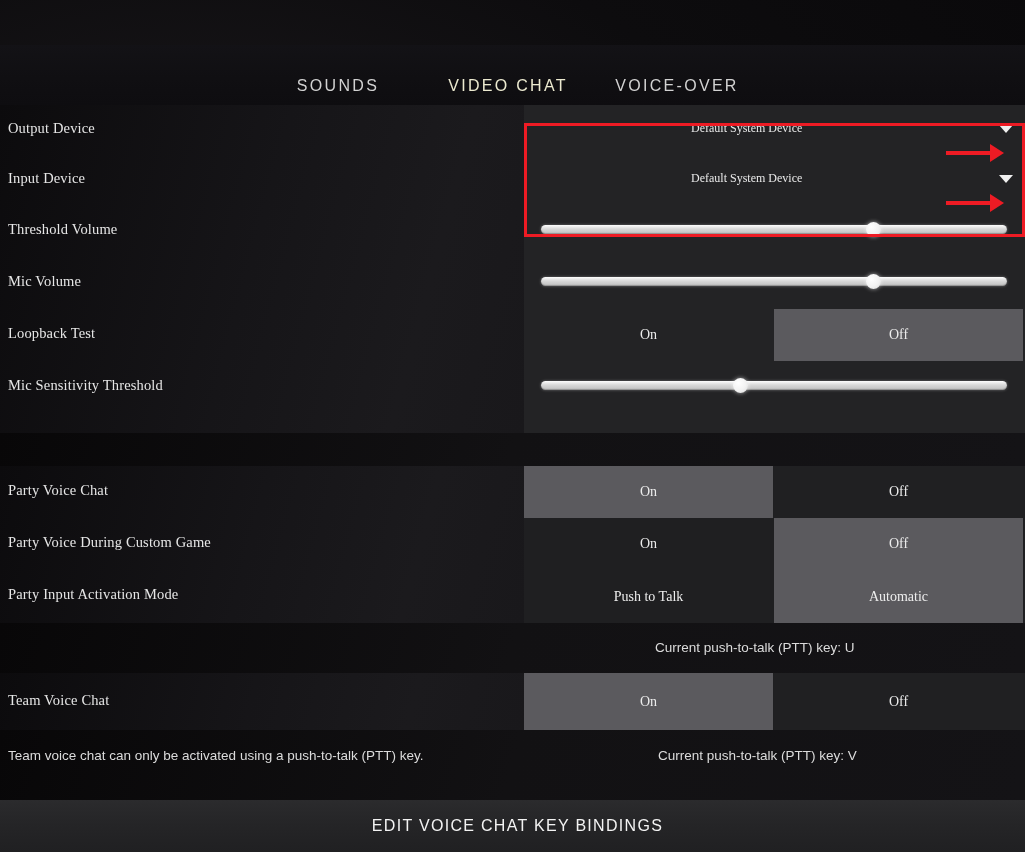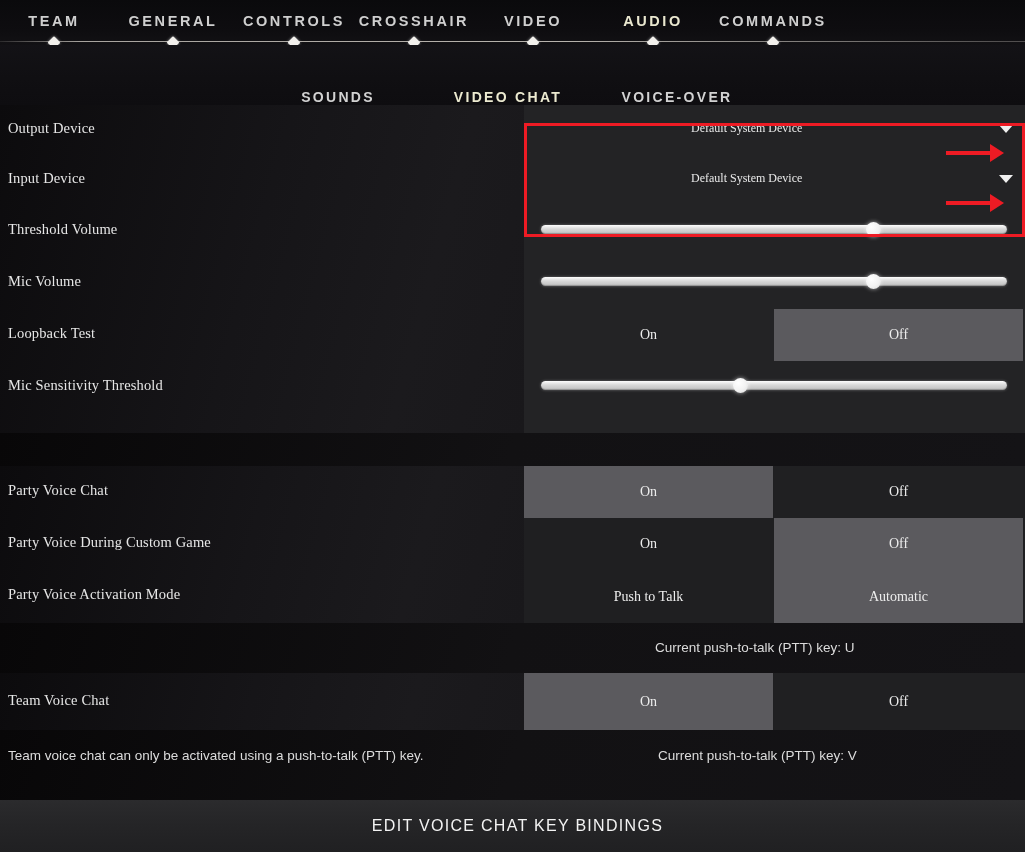--- a/index.html
+++ b/index.html
@@ -27,22 +27,22 @@
   .tabline{position:absolute;left:0;top:41px;width:1025px;height:1px;
     background:linear-gradient(90deg,rgba(200,195,190,.15) 0%,rgba(225,220,212,.72) 8%,rgba(225,220,212,.80) 55%,rgba(200,195,190,.35) 98%);}
   .diamond{position:absolute;top:38px;width:9px;height:9px;
     transform:translateX(-50%) rotate(45deg);
     background:#f2f0ec;border-radius:1px;
     box-shadow:0 0 3px rgba(255,255,255,.55);}
 
   
   .subtabs{position:absolute;left:0;top:45px;width:1025px;height:60px;
     background:linear-gradient(180deg,#131216 0%,#100f12 55%,#0e0d10 100%);}
-  .subtab{position:absolute;top:44px;transform:translateX(-50%);
-    font-size:14px;letter-spacing:2.3px;font-weight:700;color:#d2d2d2;white-space:nowrap;}
+  .subtab{position:absolute;top:32px;transform:translateX(-50%);
+    font-size:16px;letter-spacing:2.3px;font-weight:400;color:#d2d2d2;white-space:nowrap;}
   .subtab.sel{color:#ecead0;}
 
   
   .content{position:absolute;left:0;top:105px;width:1025px;height:747px;}
 
   .block{position:absolute;left:0;width:1025px;font-family:Liberation Serif, serif;}
   
   .blk-left{position:absolute;left:0;top:0;height:100%;width:524px;
     background:linear-gradient(105deg,#0c0b0d 0%,#161518 48%,#1b1a1d 78%,#19181b 100%);}
   .blk-right{position:absolute;left:524px;top:0;height:100%;width:501px;
@@ -89,39 +89,20 @@
   .bottombar{position:absolute;left:0;top:800px;width:1025px;height:52px;
     background:linear-gradient(180deg,#2b2b2d 0%,#252527 45%,#202022 100%);
     display:flex;align-items:center;justify-content:center;}
   .bottombar .lbl{font-size:16px;letter-spacing:1.3px;color:#f3f3f3;font-weight:400;margin-left:10px;}
 </style>
 </head>
 <body>
 
 <div class="screen">
 
-  <div class="tabbar">
-    <div class="tabs">
-      <div class="tab" style="left:54px">TEAM</div>
-      <div class="tab" style="left:173px">GENERAL</div>
-      <div class="tab" style="left:294px">CONTROLS</div>
-      <div class="tab" style="left:414px">CROSSHAIR</div>
-      <div class="tab" style="left:533px">VIDEO</div>
-      <div class="tab sel" style="left:653px">AUDIO</div>
-      <div class="tab" style="left:773px">COMMANDS</div>
-    </div>
-    <div class="tabline"></div>
-    <div class="diamond" style="left:54px"></div>
-    <div class="diamond" style="left:173px"></div>
-    <div class="diamond" style="left:294px"></div>
-    <div class="diamond" style="left:414px"></div>
-    <div class="diamond" style="left:533px"></div>
-    <div class="diamond" style="left:653px"></div>
-    <div class="diamond" style="left:773px"></div>
-  </div>
 
   <div class="subtabs">
     <div class="subtab" style="left:338px">SOUNDS</div>
     <div class="subtab sel" style="left:508px">VIDEO CHAT</div>
     <div class="subtab" style="left:677px">VOICE-OVER</div>
   </div>
 
   <div class="content">
 
     <div class="block" style="top:0;height:328px">
@@ -180,21 +161,21 @@
         <div class="seg dim" style="left:774px;top:0;width:249px;height:52px">Off</div>
       </div>
 
       <div class="row" style="top:52px;height:52px">
         <div class="rowlabel" style="top:16px">Party Voice During Custom Game</div>
         <div class="seg" style="left:524px;top:0;width:249px;height:52px">On</div>
         <div class="seg on" style="left:774px;top:0;width:249px;height:52px">Off</div>
       </div>
 
       <div class="row" style="top:104px;height:53px">
-        <div class="rowlabel" style="top:16px">Party Voice Activation Mode</div>
+        <div class="rowlabel" style="top:16px">Party Input Activation Mode</div>
         <div class="seg on" style="left:774px;top:0;width:249px;height:53px">Automatic</div>
         <div class="seg" style="left:524px;top:0;width:249px;height:53px">Push to Talk</div>
       </div>
     </div>
 
     <div class="gapband" style="top:518px;height:50px">
       <div class="hint" style="left:655px;top:17px">Current push-to-talk (PTT) key: U</div>
     </div>
 
     <div class="block" style="top:568px;height:57px">

